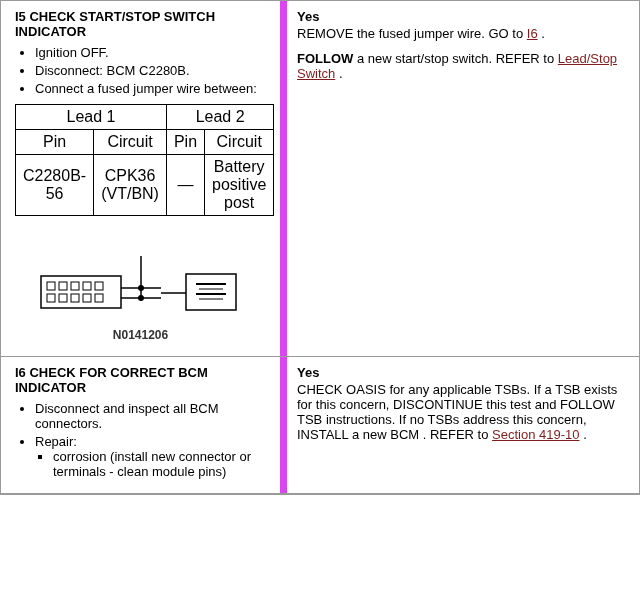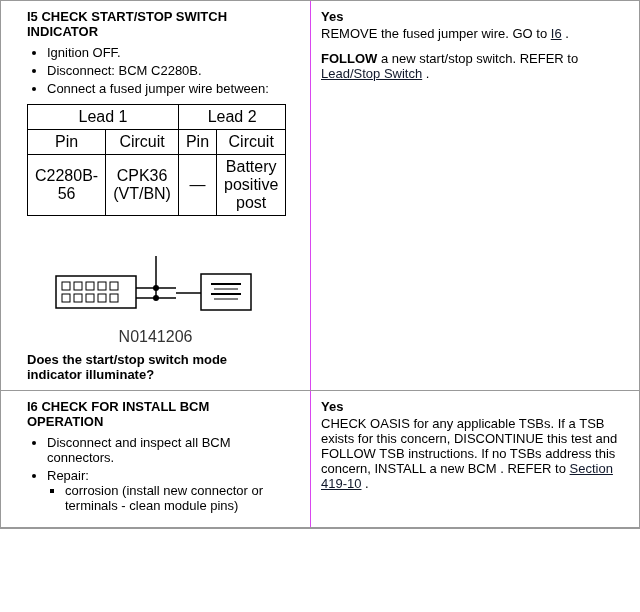--- a/index.html
+++ b/index.html
@@ -13,23 +13,23 @@
     .page {
       width: 640px;
       border: 1px solid #999;
     }
     
     .section {
       display: flex;
       border-bottom: 1px solid #999;
     }
     .section-left {
-      width: 310px;
-      border-right: 1px solid #d946ef;
-      padding: 8px 26px;
+      width: 286px;
+      border-right: 7px solid #d946ef;
+      padding: 8px 14px;
     }
     .section-right {
       flex: 1;
       padding: 8px 10px;
     }
     .section-header {
       font-weight: bold;
       font-size: 13px;
       margin-bottom: 6px;
     }
@@ -61,39 +61,40 @@
       display: flex;
       flex-direction: column;
       align-items: center;
       margin: 10px 0 6px 0;
     }
     .diagram-svg {
       width: 220px;
       height: 100px;
     }
     .diagram-label {
-      font-size: 16px;
+      font-size: 12px;
       color: #333;
       margin-top: 2px;
+      font-weight: bold;
     }
     .question-text {
       font-weight: bold;
       margin-top: 6px;
       font-size: 13px;
     }
     
     .answer-label {
       font-weight: bold;
       margin-bottom: 2px;
     }
     .answer-block {
       margin-bottom: 10px;
     }
     a {
-      color: #0f172a;
+      color: #7f1d1d;
     }
     .bold-word {
       font-weight: bold;
     }
   </style>
 </head>
 <body>
 
 <div class="page">
 
@@ -159,21 +160,20 @@
           <line x1="165" y1="58" x2="195" y2="58" stroke="#000" stroke-width="2"></line>
           <line x1="168" y1="63" x2="192" y2="63" stroke="#000" stroke-width="1"></line>
           <line x1="165" y1="68" x2="195" y2="68" stroke="#000" stroke-width="2"></line>
           <line x1="168" y1="73" x2="192" y2="73" stroke="#000" stroke-width="1"></line>
 
           <line x1="130" y1="67" x2="155" y2="67" stroke="#000" stroke-width="1.5"></line>
         </svg>
         <div class="diagram-label">N0141206</div>
       </div>
 
-      <div class="question-text">Does the start/stop switch mode indicator illuminate?</div>
     </div>
 
     <div class="section-right">
       <div class="answer-block">
         <div class="answer-label">Yes</div>
         <div>
           <span>REMOVE the fused jumper wire. GO to</span>
           <a href="#">I6</a>
           <span>.</span>
         </div>
@@ -185,21 +185,21 @@
           <span> a new start/stop switch. REFER to</span>
           <a href="#">Lead/Stop Switch</a>
           <span>.</span>
         </div>
       </div>
     </div>
   </div>
 
   <div class="section">
     <div class="section-left">
-      <div class="section-header">I6 CHECK FOR INSTALL BCM OPERATION</div>
+      <div class="section-header">I6 CHECK FOR CORRECT BCM INDICATOR</div>
 
       <ul class="bullet-list">
         <li>Disconnect and inspect all BCM connectors.</li>
         <li>
           <span>Repair:</span>
           <ul class="sub-bullet">
             <li>corrosion (install new connector or terminals - clean module pins)</li>
           </ul>
         </li>
       </ul>

